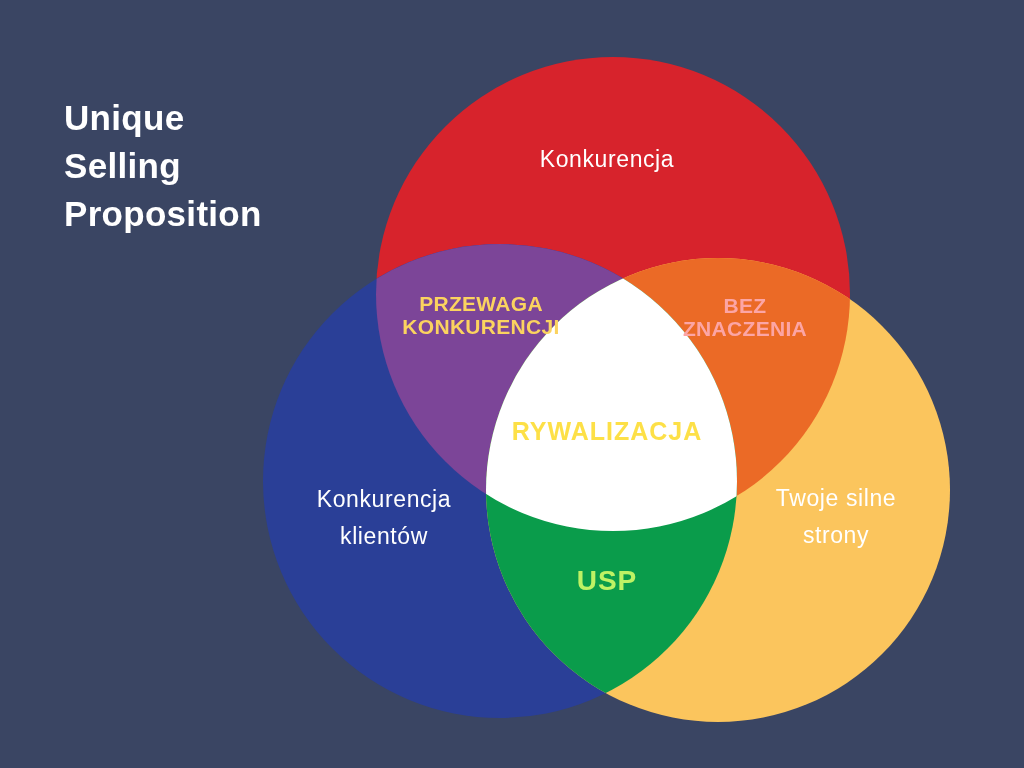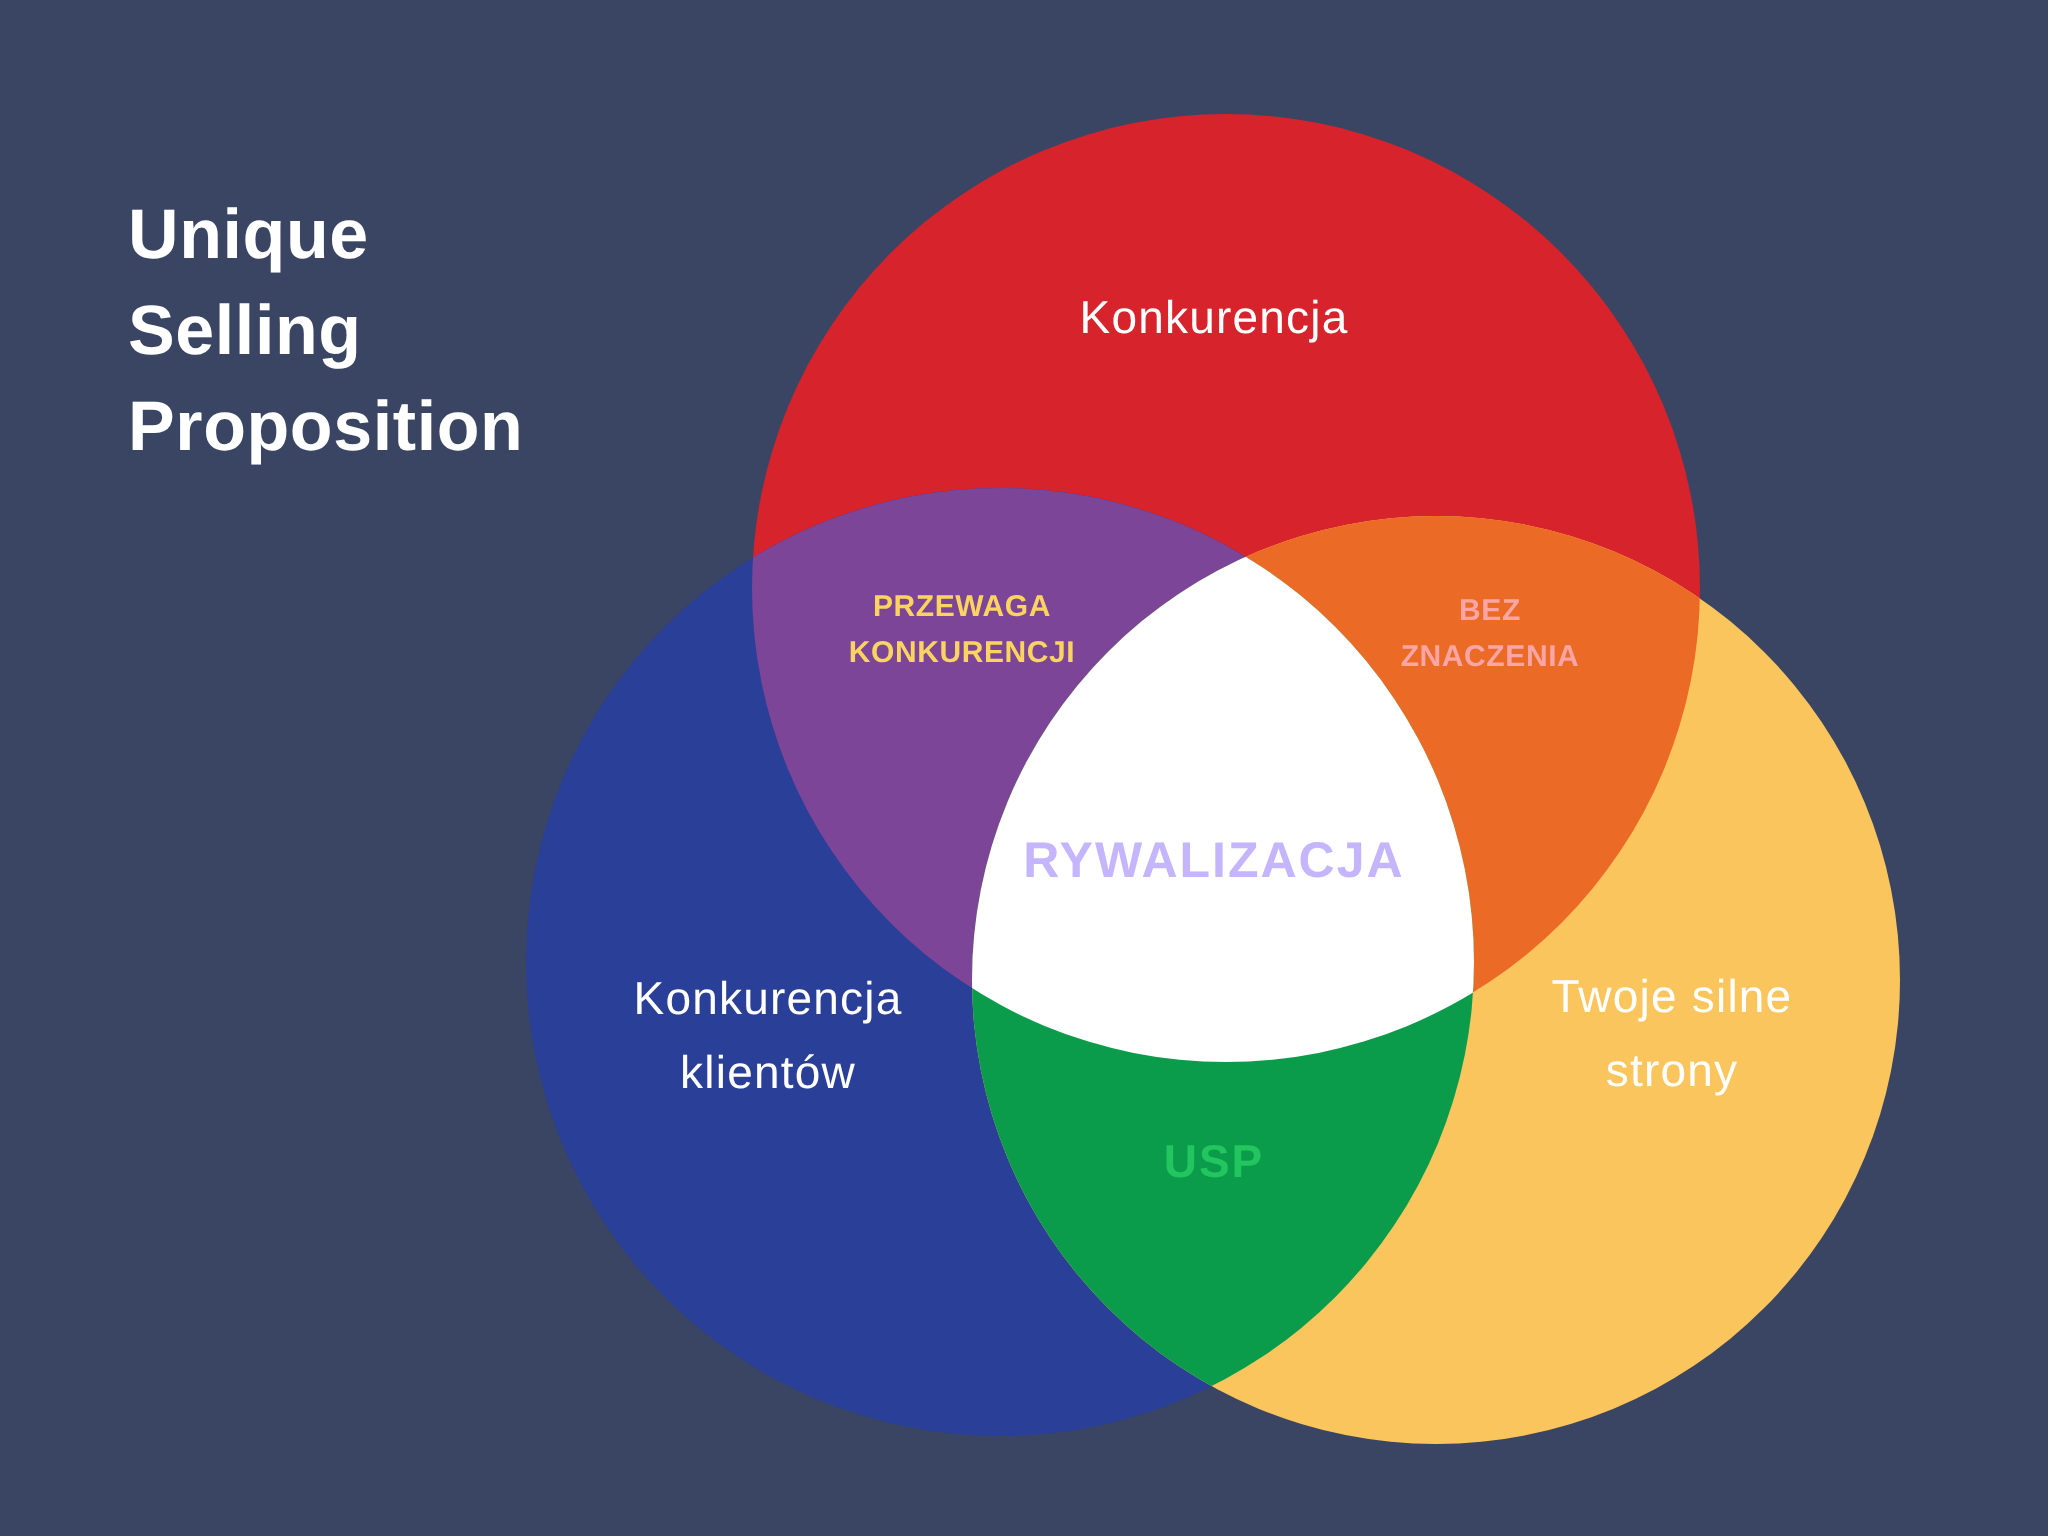--- a/index.html
+++ b/index.html
@@ -46,37 +46,37 @@
   }
   .set-label {
     color: #ffffff;
     font-weight: 400;
     font-size: 23px;
     line-height: 37px;
     letter-spacing: 0.6px;
   }
   .overlap-label {
     font-weight: 700;
-    font-size: 15px;
+    font-size: 21px;
     line-height: 23px;
     letter-spacing: 0.3px;
   }
   .text-yellow { color: #fbd35f; }
   .text-navy   { color: #fca5a5; }
   .center-label {
     font-weight: 700;
     font-size: 25px;
     letter-spacing: 1px;
-    color: #c4b5fd;
+    color: #fde047;
   }
   .usp-label {
     font-weight: 700;
-    font-size: 23px;
+    font-size: 28px;
     letter-spacing: 1px;
-    color: #22c55e;
+    color: #bef264;
   }
 </style>
 </head>
 <body style="background: rgb(58, 69, 99);">
 
 <div class="canvas">
 
   <svg class="venn-svg" viewBox="0 0 1024 768" aria-hidden="true">
     <defs>
       <clipPath id="clipRed">

